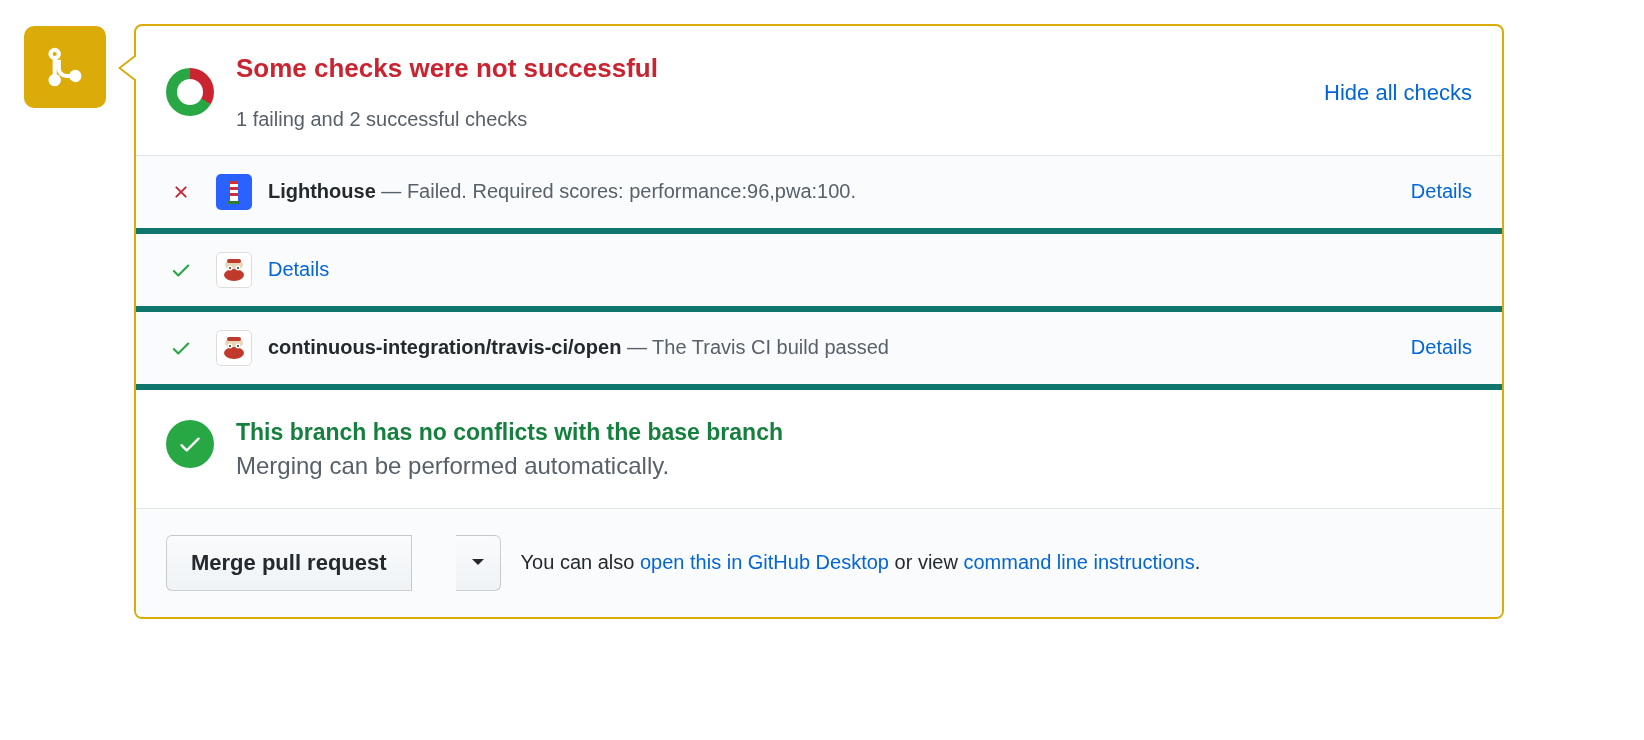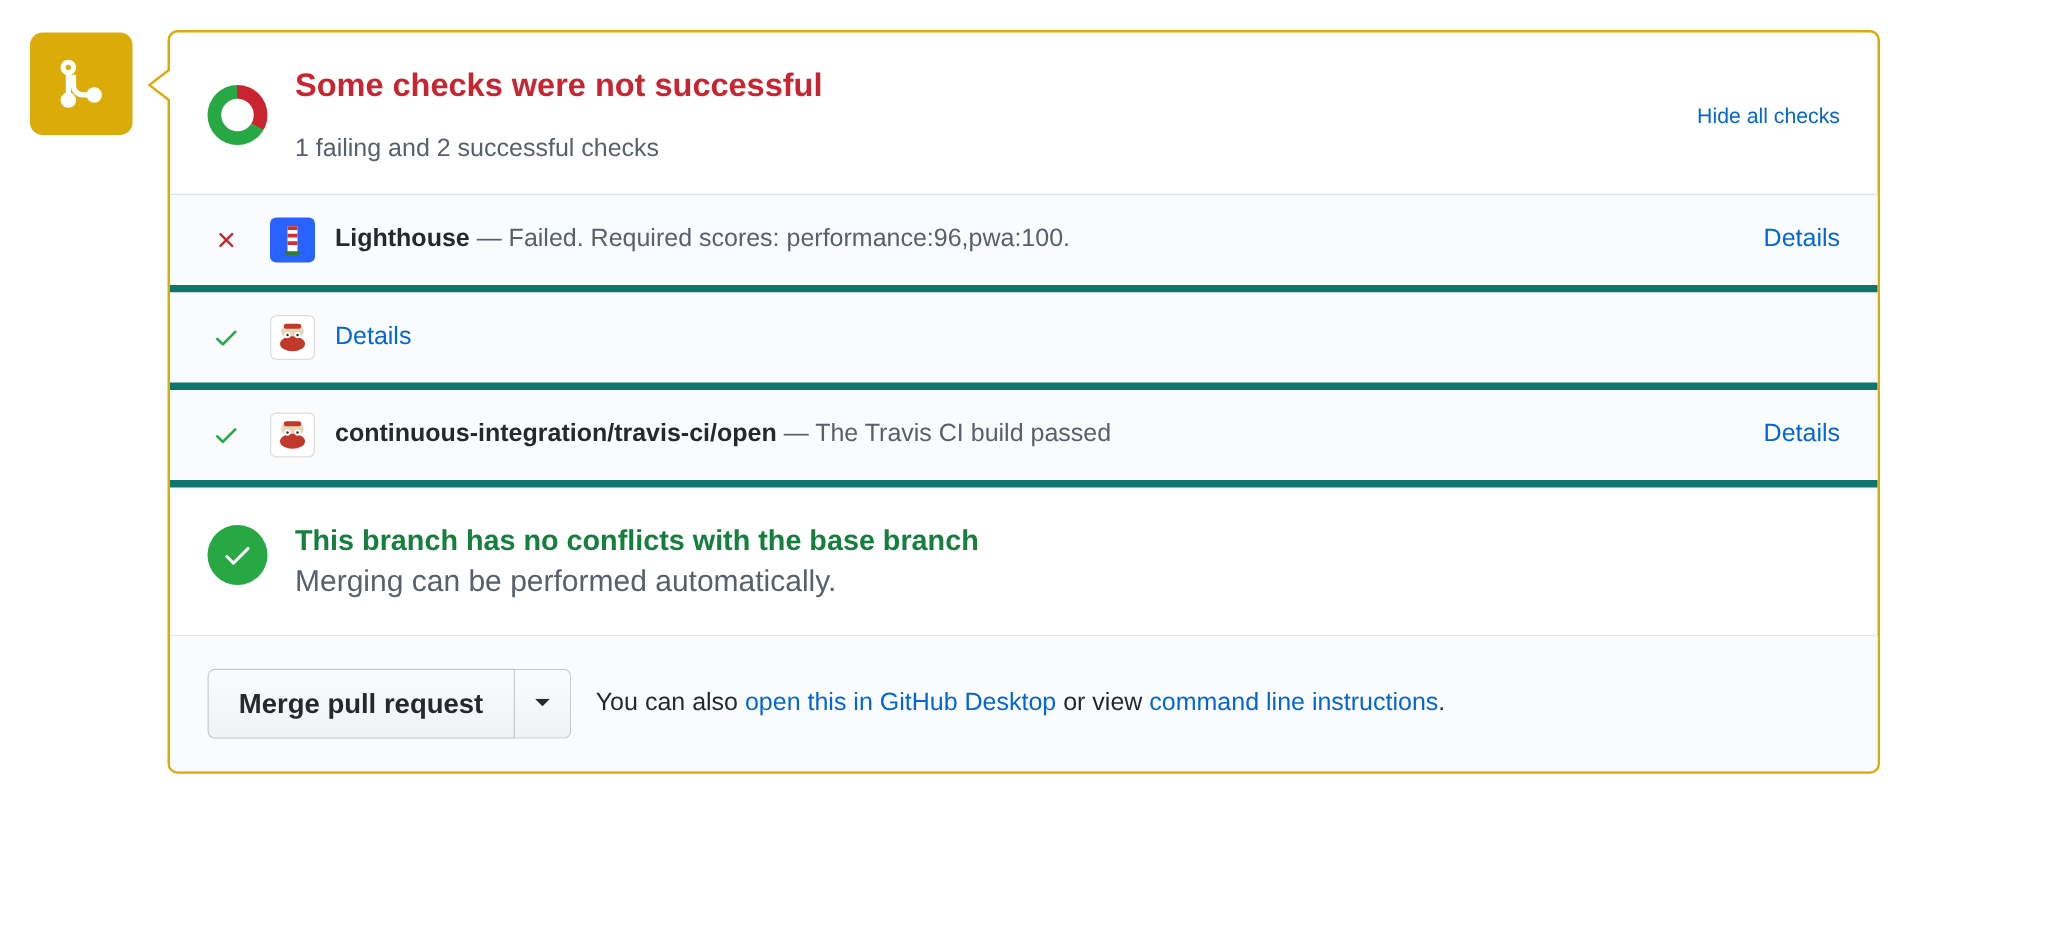--- a/index.html
+++ b/index.html
@@ -83,21 +83,21 @@
       color: #cb2431;
       line-height: 1.3;
     }
     .status-sub {
       font-size: 20px;
       color: #586069;
       margin-top: 22px;
     }
     .hide-link {
       color: #0366d6;
-      font-size: 17px;
+      font-size: 22px;
       text-decoration: none;
       cursor: pointer;
       margin-top: 4px;
     }
     .checks-list {
       border-top: 1px solid #e1e4e8;
     }
     .check-row {
       display: flex;
       align-items: center;
@@ -178,20 +178,21 @@
       background: #fafbfc;
       padding: 26px 30px;
       display: flex;
       align-items: center;
       border-bottom-left-radius: 6px;
       border-bottom-right-radius: 6px;
     }
     .btn-group {
       display: flex;
       margin-right: 20px;
+      gap: 44px;
     }
     .btn {
       background: linear-gradient(#fafbfc, #eff3f6);
       border: 1px solid rgba(27,31,35,0.2);
       font-size: 22px;
       font-weight: 600;
       color: #24292e;
       padding: 14px 24px;
       cursor: pointer;
       border-radius: 6px 0 0 6px;

